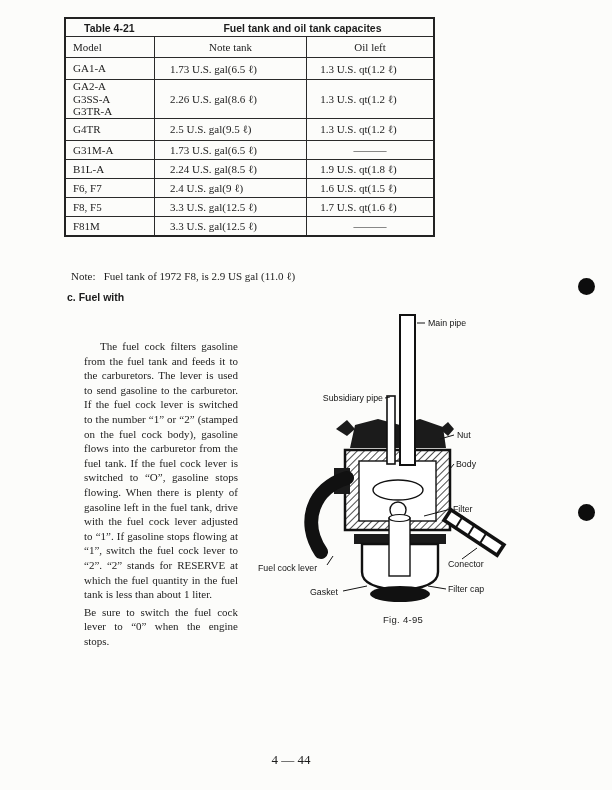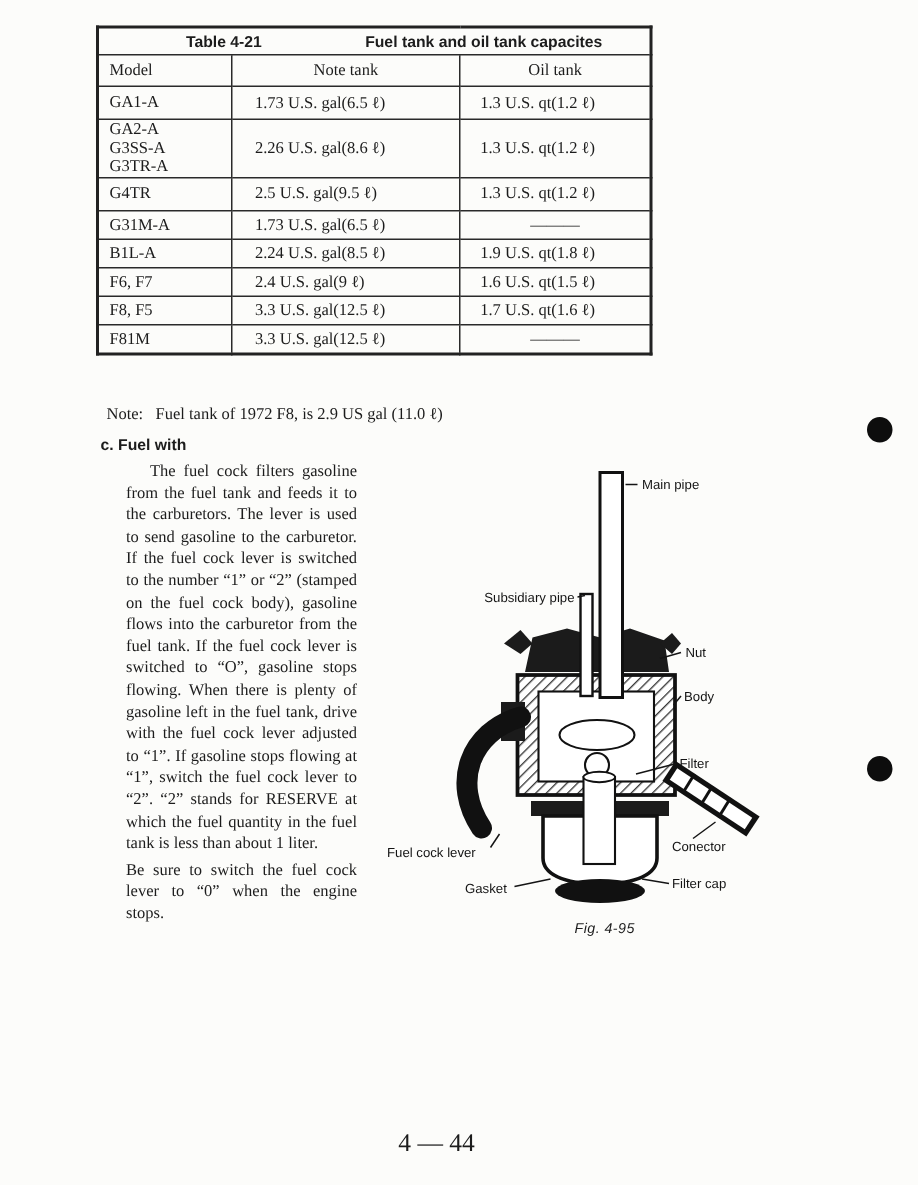--- a/index.html
+++ b/index.html
@@ -15,21 +15,21 @@
     border-collapse:collapse; border:2px solid #222;
     font-size:11px;
   }
   .spec-table td { border:1px solid #2a2a2a; padding:0; vertical-align:middle; }
   .title-row td { height:17px; }
   .title-flex {
     display:flex; align-items:center;
     font-family:"Liberation Sans","DejaVu Sans",sans-serif;
     font-weight:bold; font-size:10.5px;
   }
-  .tbl-label { width:88px; padding-left:18px; white-space:nowrap;margin-left:40px; }
+  .tbl-label { width:88px; padding-left:18px; white-space:nowrap; }
   .tbl-title { flex:1; text-align:center; }
   .head-row td { height:20px; text-align:center; }
   .head-row td.c-model { text-align:left; padding-left:7px; }
   tr.rh21 td { height:21px; }
   tr.rh18 td { height:18px; }
   tr.rh37 td { height:37px; }
   td.m { padding-left:7px; white-space:pre-line; line-height:1.15; }
   .pair { display:flex; align-items:center; }
   .pf { padding:0 13px 0 15px; }
   .po { padding:0 11px 0 13px;font-family:Liberation Serif, serif; }
@@ -43,39 +43,39 @@
   .section-heading {
     position:absolute; left:67px; top:291px;
     font-family:"Liberation Sans","DejaVu Sans",sans-serif;
     font-weight:bold; font-size:10.5px;
   }
   .bodytext {
     position:absolute; left:84px; top:307px; width:154px;
     font-size:11px; line-height:14.6px; text-align:justify;
   }
   .bodytext p { margin:0; }
-  .bodytext p.indent { text-indent:16px; }
+  .bodytext p.indent { text-indent:16px;margin-top:32px; }
   .bodytext p + p { margin-top:3px; }
 
   
   .figure { position:absolute; left:250px; top:310px; }
   .figure text {
     font-family:"Liberation Sans","DejaVu Sans",sans-serif;
     font-size:8.8px; fill:#141414;
   }
   .fig-caption {
     position:absolute; left:383px; top:614px;
     font-family:"Liberation Sans","DejaVu Sans",sans-serif;
-    font-size:9.5px; letter-spacing:.3px;font-style:italic;
+    font-size:9.5px; letter-spacing:.3px;
   }
 
   
   .page-number {
     position:absolute; left:221px; top:752px; width:140px;
-    text-align:center; font-size:17px;
+    text-align:center; font-size:13px;
   }
   .hole {
     position:absolute; left:578px; width:17px; height:17px;
     border-radius:50%; background:#0d0d0d;
   }
   .hole1 { top:278px; } .hole2 { top:504px; }
 </style>
 </head>
 <body>
 
@@ -92,21 +92,21 @@
         <td colspan="3">
           <div class="title-flex">
             <span class="tbl-label">Table 4-21</span>
             <span class="tbl-title">Fuel tank and oil tank capacites</span>
           </div>
         </td>
       </tr>
       <tr class="head-row">
         <td class="c-model">Model</td>
         <td>Note tank</td>
-        <td>Oil tank</td>
+        <td>Oil left</td>
       </tr>
 
       <tr class="rh21">
         <td class="m">GA1-A</td>
         <td>
             <div class="pair pf">
               <span>1.73 U.S. gal</span>
               <span>(6.5 ℓ)</span>
             </div>
           </td>

